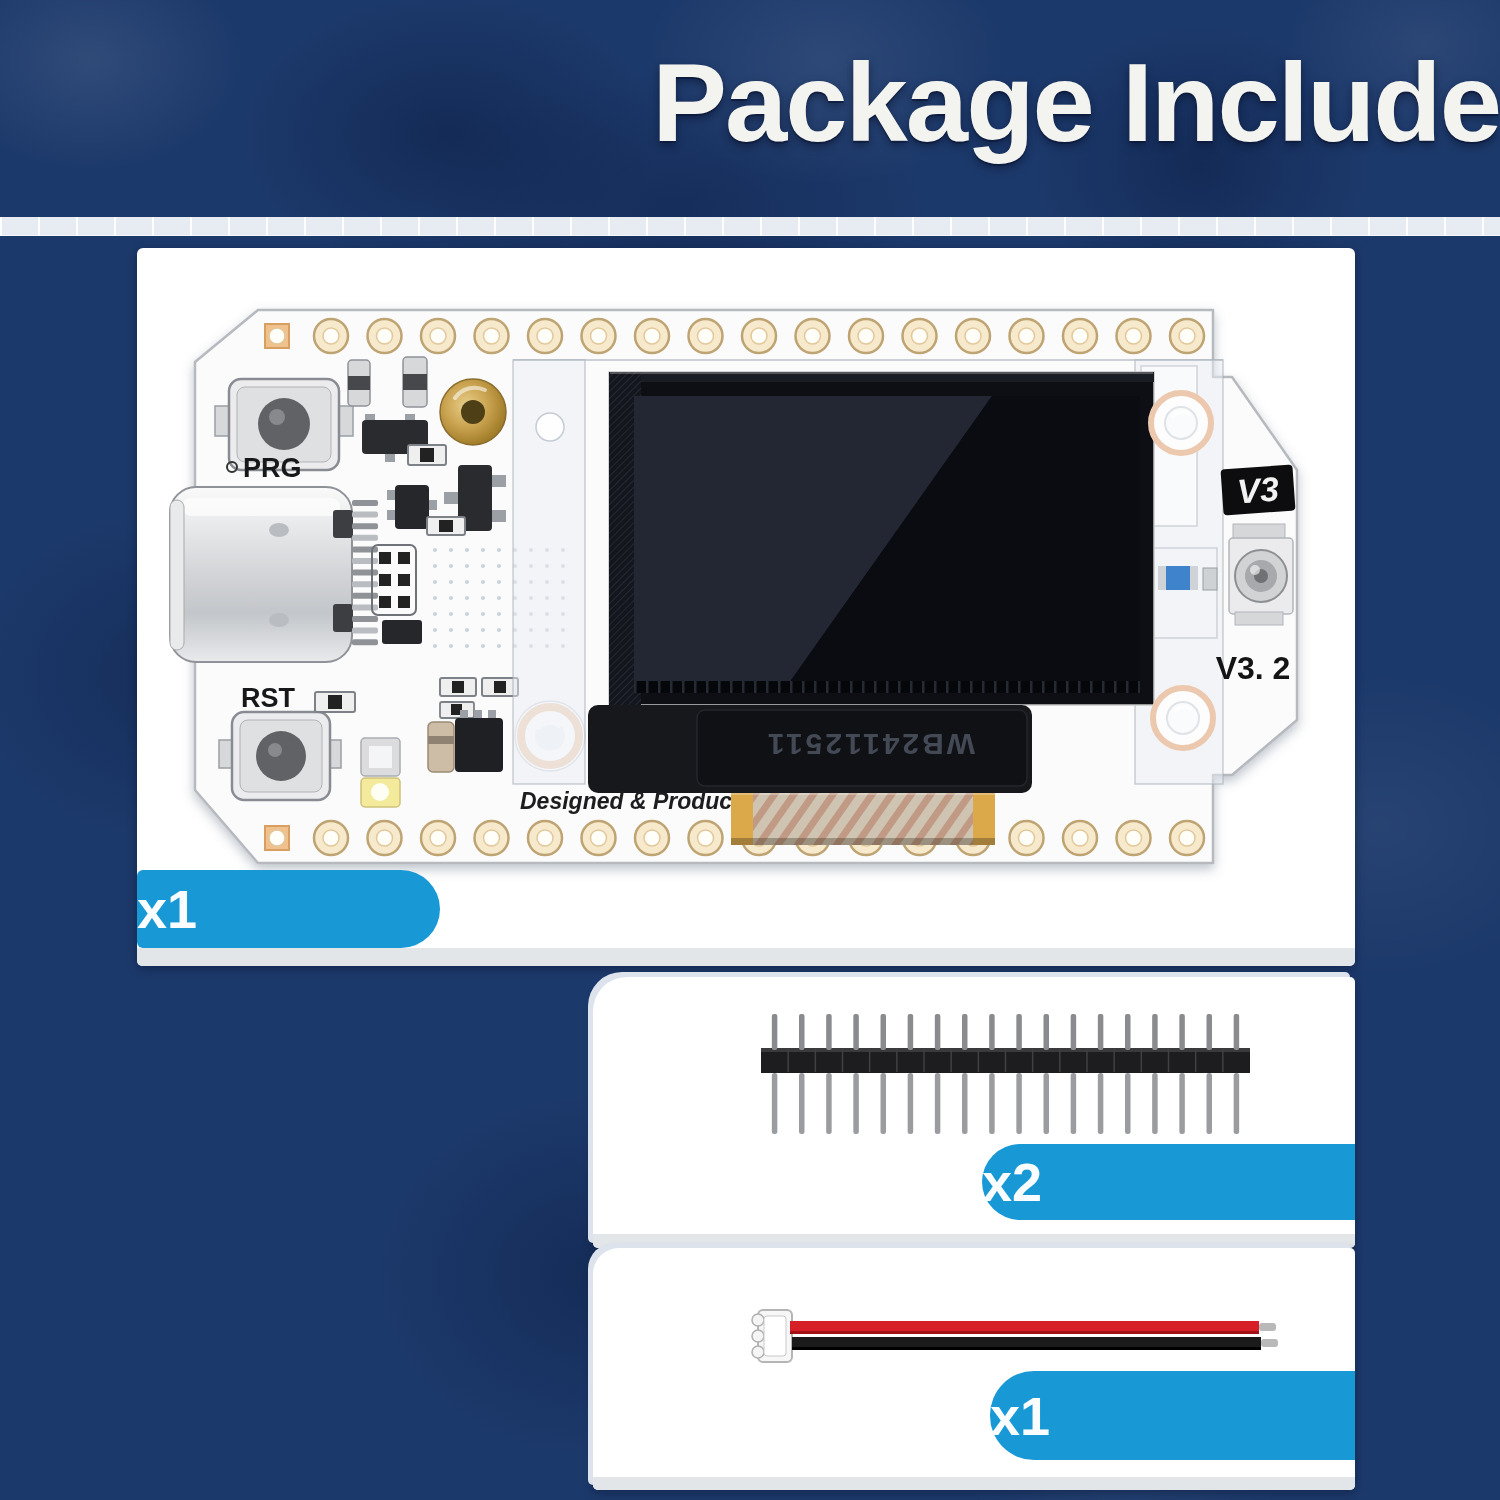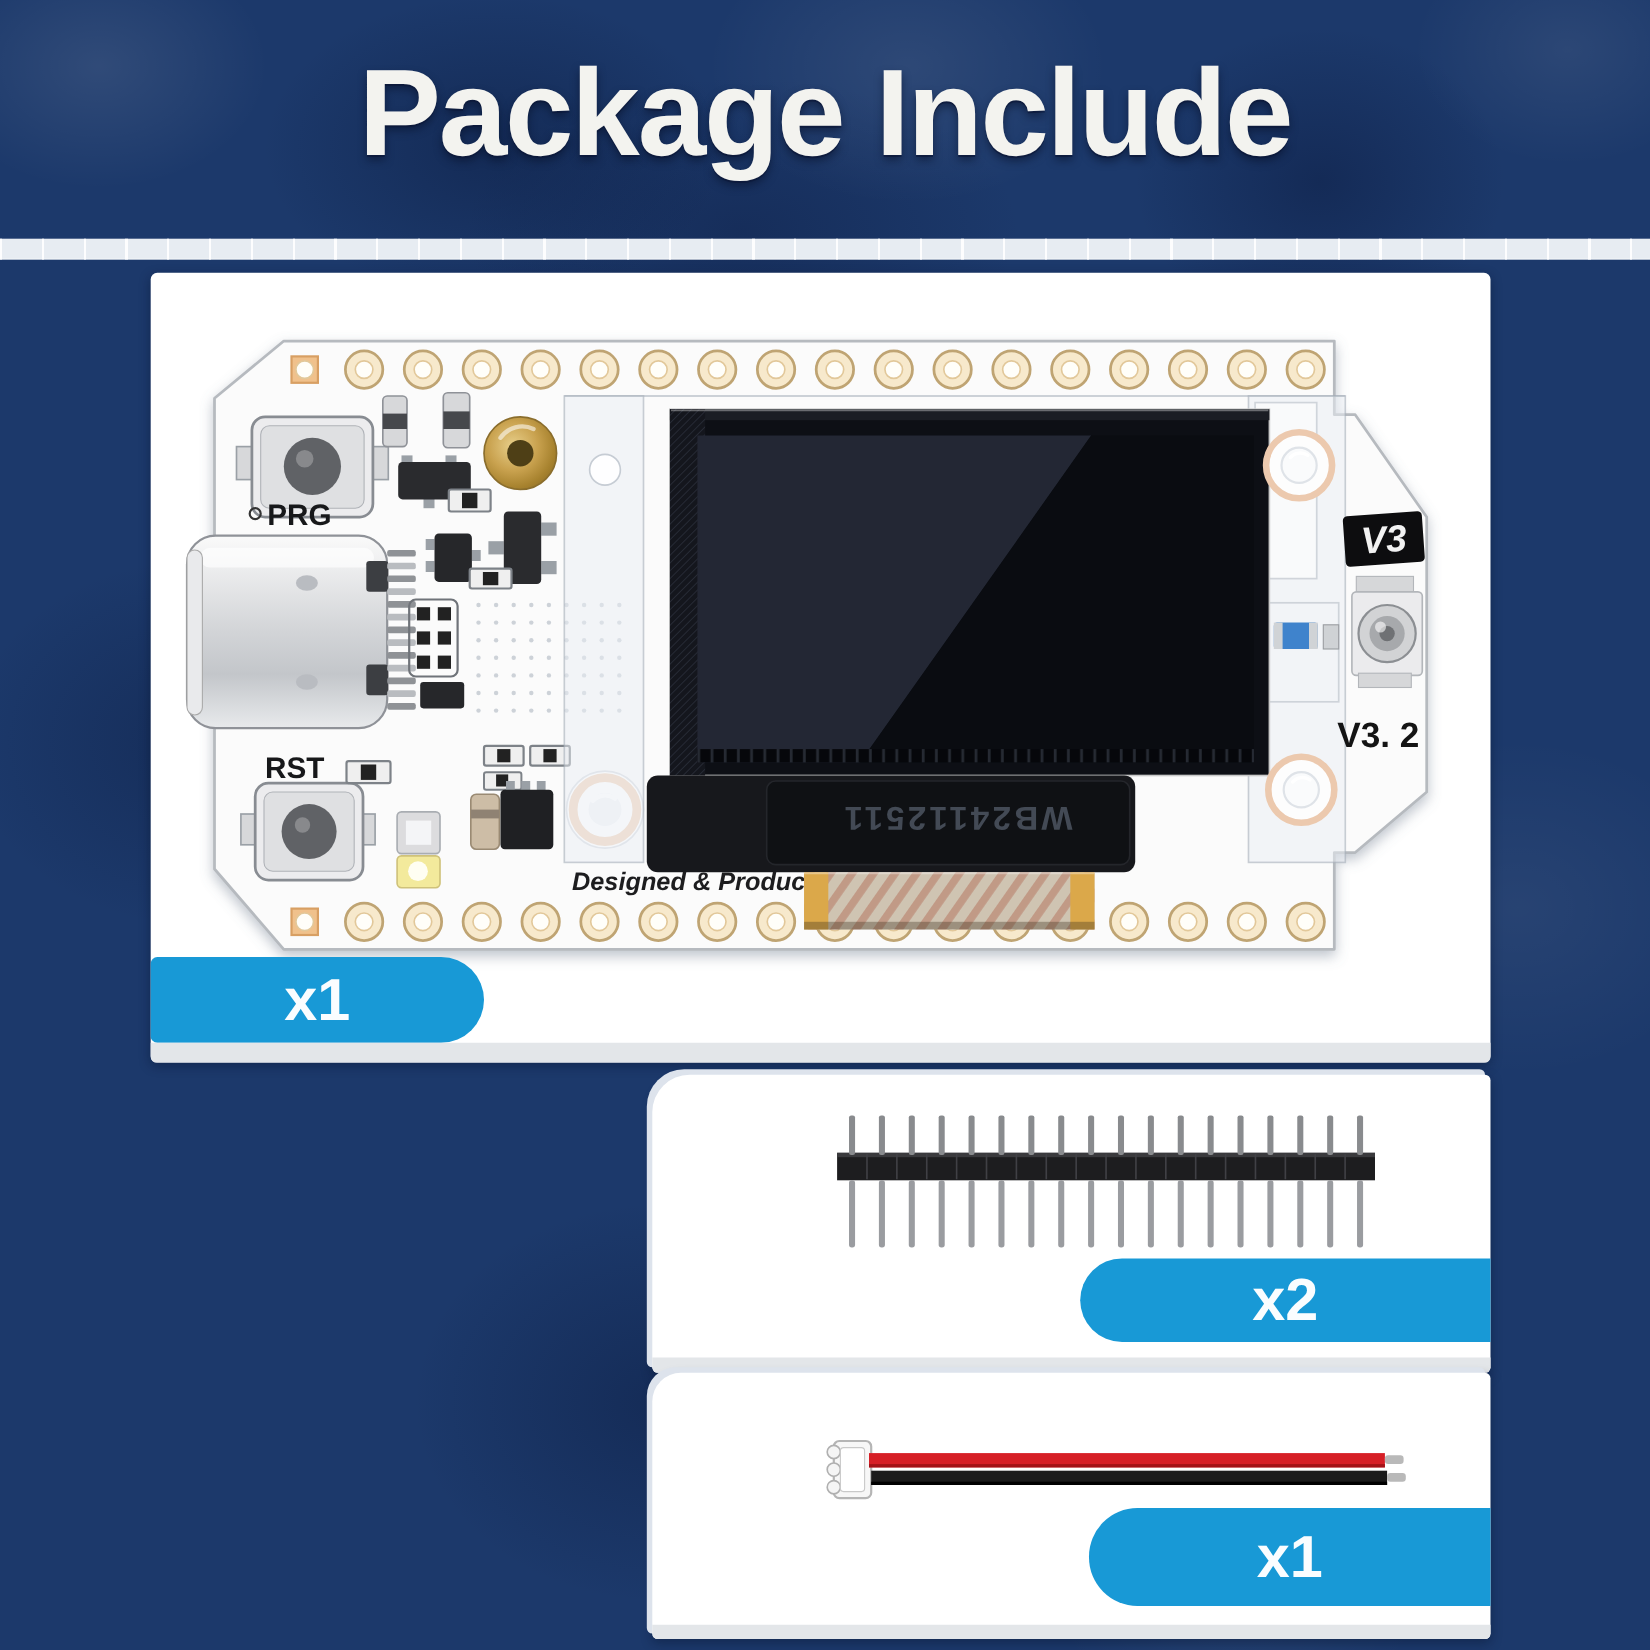--- a/index.html
+++ b/index.html
@@ -13,37 +13,37 @@
       radial-gradient(260px 180px at 55% 4%, rgba(255,255,255,.08), transparent 70%),
       radial-gradient(240px 200px at 80% 11%, rgba(12,28,66,.5), transparent 70%),
       radial-gradient(200px 150px at 95% 3%, rgba(255,255,255,.07), transparent 70%),
       radial-gradient(360px 200px at 45% 14%, rgba(16,34,74,.5), transparent 70%),
       radial-gradient(300px 240px at 12% 45%, rgba(10,24,58,.35), transparent 70%),
       radial-gradient(280px 220px at 92% 55%, rgba(255,255,255,.05), transparent 70%),
       radial-gradient(320px 260px at 40% 85%, rgba(10,24,58,.4), transparent 70%),
       radial-gradient(260px 200px at 75% 95%, rgba(255,255,255,.05), transparent 70%);
   }
   .page-title{
-    position:absolute;top:38px;left:0;width:1500px;text-align:center;
+    position:absolute;top:38px;left:0;width:1500px;text-align:right;
     font-size:112px;font-weight:bold;letter-spacing:-2px;color:#f3f3ef;
     text-shadow:0 4px 8px rgba(8,16,40,.55), 0 2px 0 rgba(15,30,70,.7);
   }
   .light-strip{
     position:absolute;top:217px;left:0;width:1500px;height:18px;
     background:repeating-linear-gradient(90deg, rgba(255,255,255,.9) 0 2px, rgba(255,255,255,0) 2px 38px),#e7ecf2;
     border-bottom:1px solid rgba(255,255,255,.5);
   }
   .card{position:absolute;background:#ffffff;box-shadow:0 3px 10px rgba(5,15,40,.38);}
   .card-board{left:137px;top:248px;width:1218px;height:718px;border-radius:6px;}
   .card-pins{left:593px;top:977px;width:762px;height:271px;border-radius:34px 5px 5px 5px;box-shadow:-5px -5px 0 0 #dde3ec,0 3px 10px rgba(5,15,40,.38);}
   .card-cable{left:593px;top:1248px;width:762px;height:242px;border-radius:26px 5px 5px 5px;box-shadow:-5px -5px 0 0 #dde3ec,0 3px 10px rgba(5,15,40,.38);}
   .card-strip{position:absolute;left:0;bottom:0;width:100%;background:#e3e6e9;border-radius:0 0 5px 5px;}
   .qty-badge{
     position:absolute;background:#1899d6;color:#fafdff;
-    display:flex;align-items:center;justify-content:center;
+    display:flex;align-items:center;
     font-size:54px;font-weight:bold;
   }
   .badge-board{left:0;top:622px;width:303px;height:78px;border-radius:6px 39px 39px 6px;}
   .badge-pins{left:389px;top:167px;width:373px;height:76px;border-radius:44px 0 0 44px;}
   .badge-cable{left:397px;top:123px;width:365px;height:89px;border-radius:44px 0 0 44px;}
   svg{display:block;}
   svg text{font-family:"Liberation Sans",sans-serif;}
 </style>
 </head>
 <body>

